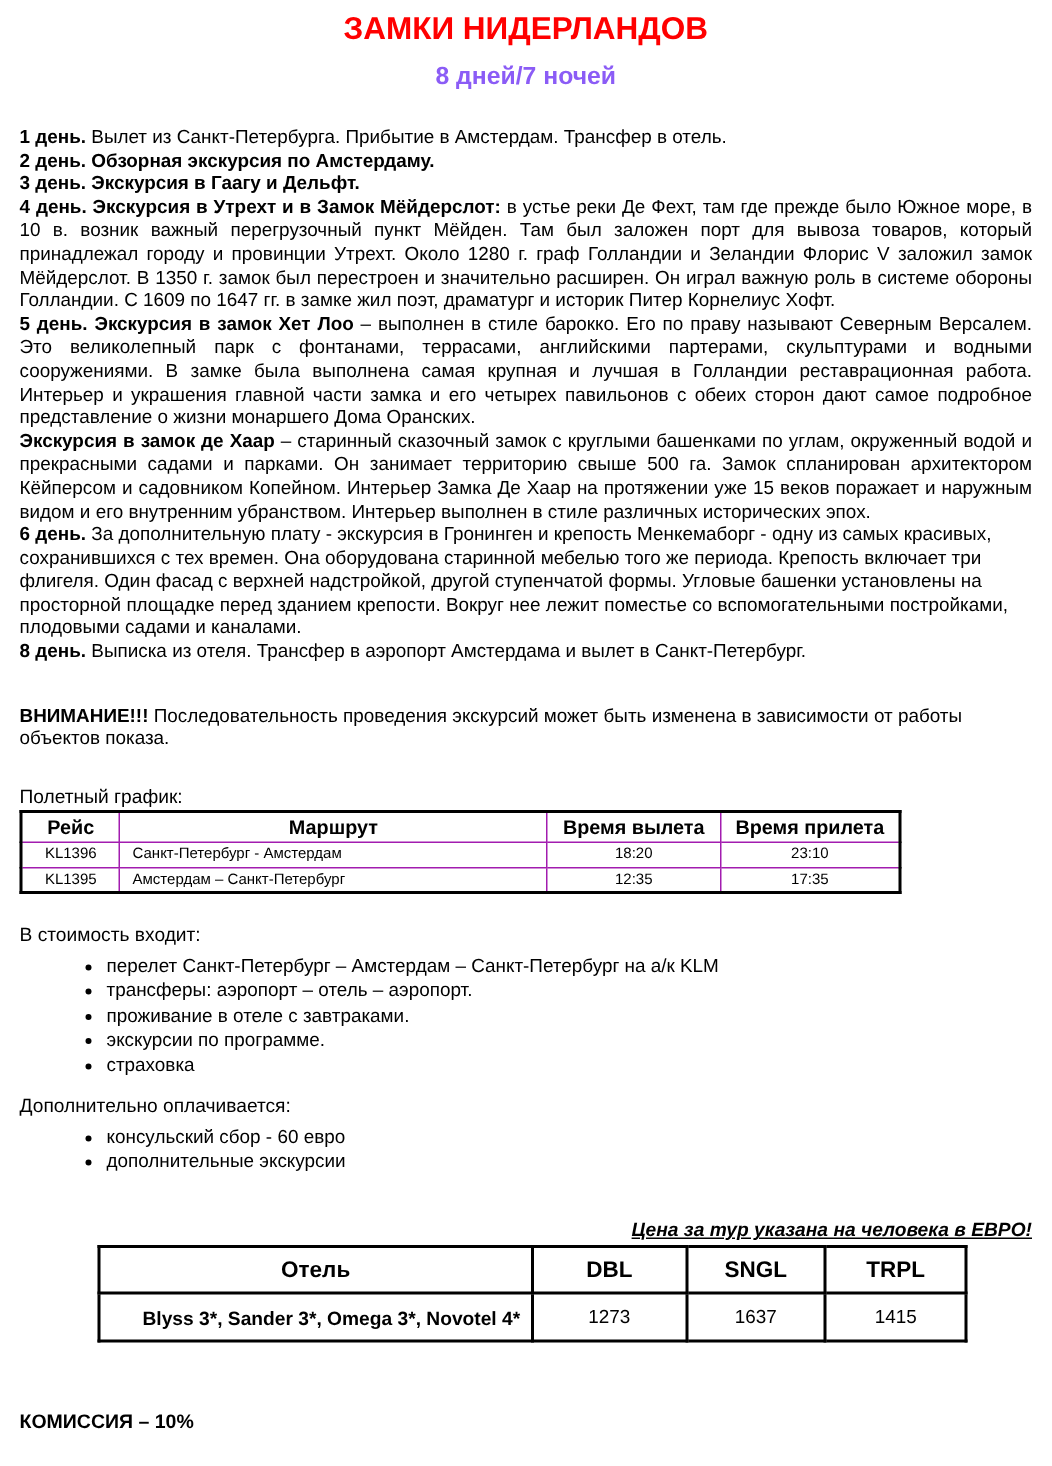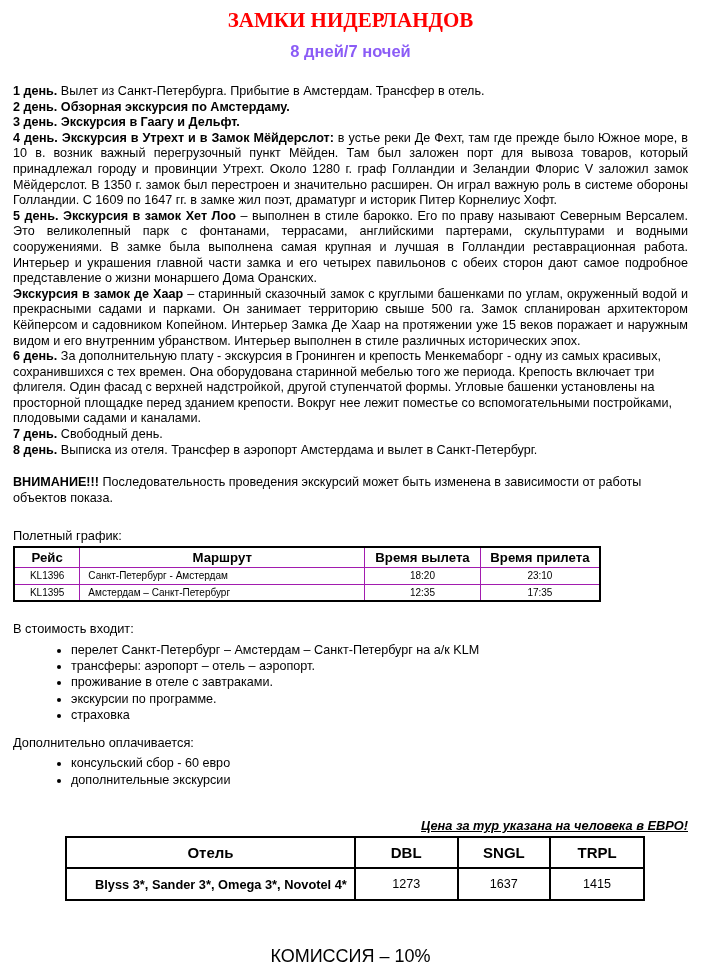--- a/index.html
+++ b/index.html
@@ -9,36 +9,35 @@
     background: #ffffff; color: #000000;
     font-family: "Liberation Sans", sans-serif;
     overflow: hidden;
   }
   .page { padding: 8px 13px 0 13px; width: 701px; }
 
   .doc-title {
     margin: 0; text-align: center;
     font-size: 21px; font-weight: bold; line-height: 24px;
     color: #ff0000;
-    font-family: Liberation Serif, serif;
   }
   .doc-subtitle {
     margin: 9px 0 0 0; text-align: center;
     font-size: 16.5px; font-weight: bold; line-height: 20px;
     color: #8b5cf6;
   }
 
   .itinerary { margin-top: 23px; }
   .para {
     margin: 0; font-size: 12.6px; line-height: 15.6px;
   }
   .para .lead { font-weight: bold; }
   .justify { text-align: justify; }
 
-  .notice { margin-top: 17px; }
+  .notice { margin-top: 27px; }
 
   .heading {
     font-size: 12.8px; font-weight: normal; line-height: 15.6px; margin: 0;
   }
   .h-flight   { margin: 22px 0 2px 0; }
   .h-included { margin: 19px 0 5px 0; }
   .h-extra    { margin: 11px 0 5px 0; }
 
   table { border-collapse: collapse; }
 
@@ -71,41 +70,40 @@
   .hotel-table td { height: 32px; font-size: 12.6px; text-align: center; }
   .hotel-table td.hotel-names {
     font-size: 12.8px; font-weight: bold; text-align: left; padding-left: 28px;
   }
   .col-hotel { width: 290px; }
   .col-dbl   { width: 103px; }
   .col-sngl  { width: 93px;  }
   .col-trpl  { width: 94px;  }
 
   .commission {
-    margin: 45px 0 0 0; text-align: center;
-    font-size: 18px; font-weight: normal;
+    margin: 45px 0 0 0; 
+    font-size: 13px; font-weight: bold;
   }
 </style>
 </head>
 <body>
 
 <div class="page">
 
   <h1 class="doc-title">ЗАМКИ НИДЕРЛАНДОВ</h1>
   <h2 class="doc-subtitle">8 дней/7 ночей</h2>
 
   <div class="itinerary">
     <p class="para"><b class="lead">1 день.</b><span> Вылет из Санкт-Петербурга. Прибытие в Амстердам. Трансфер в отель.</span></p>
     <p class="para"><b class="lead">2 день. Обзорная экскурсия по Амстердаму.</b><span></span></p>
     <p class="para"><b class="lead">3 день. Экскурсия в Гаагу и Дельфт.</b><span></span></p>
     <p class="para justify"><b class="lead">4 день. Экскурсия в Утрехт и в Замок Мёйдерслот:</b><span> в устье реки Де Фехт, там где прежде было Южное море, в 10 в. возник важный перегрузочный пункт Мёйден. Там был заложен порт для вывоза товаров, который принадлежал городу и провинции Утрехт. Около 1280 г. граф Голландии и Зеландии Флорис V заложил замок Мёйдерслот. В 1350 г. замок был перестроен и значительно расширен. Он играл важную роль в системе обороны Голландии. С 1609 по 1647 гг. в замке жил поэт, драматург и историк Питер Корнелиус Хофт.</span></p>
     <p class="para justify"><b class="lead">5 день. Экскурсия в замок Хет Лоо</b><span> – выполнен в стиле барокко. Его по праву называют Северным Версалем. Это великолепный парк с фонтанами, террасами, английскими партерами, скульптурами и водными сооружениями. В замке была выполнена самая крупная и лучшая в Голландии реставрационная работа. Интерьер и украшения главной части замка и его четырех павильонов с обеих сторон дают самое подробное представление о жизни монаршего Дома Оранских.</span></p>
     <p class="para justify"><b class="lead">Экскурсия в замок де Хаар</b><span> – старинный сказочный замок с круглыми башенками по углам, окруженный водой и прекрасными садами и парками. Он занимает территорию свыше 500 га. Замок спланирован архитектором Кёйперсом и садовником Копейном. Интерьер Замка Де Хаар на протяжении уже 15 веков поражает и наружным видом и его внутренним убранством. Интерьер выполнен в стиле различных исторических эпох.</span></p>
     <p class="para"><b class="lead">6 день.</b><span> За дополнительную плату - экскурсия в Гронинген и крепость Менкемаборг - одну из самых красивых, сохранившихся с тех времен. Она оборудована старинной мебелью того же периода. Крепость включает три флигеля. Один фасад с верхней надстройкой, другой ступенчатой формы. Угловые башенки установлены на просторной площадке перед зданием крепости. Вокруг нее лежит поместье со вспомогательными постройками, плодовыми садами и каналами.</span></p>
-    <p class="para"><b class="lead">7 день.</b><span> Свободный день.</span></p>
     <p class="para"><b class="lead">8 день.</b><span> Выписка из отеля. Трансфер в аэропорт Амстердама и вылет в Санкт-Петербург.</span></p>
   </div>
 
   <p class="para notice"><b class="lead">ВНИМАНИЕ!!!</b><span> Последовательность проведения экскурсий может быть изменена в зависимости от работы объектов показа.</span></p>
 
   <p class="heading h-flight">Полетный график:</p>
 
   <table class="flight-table">
     <colgroup>
       <col class="col-flight">

